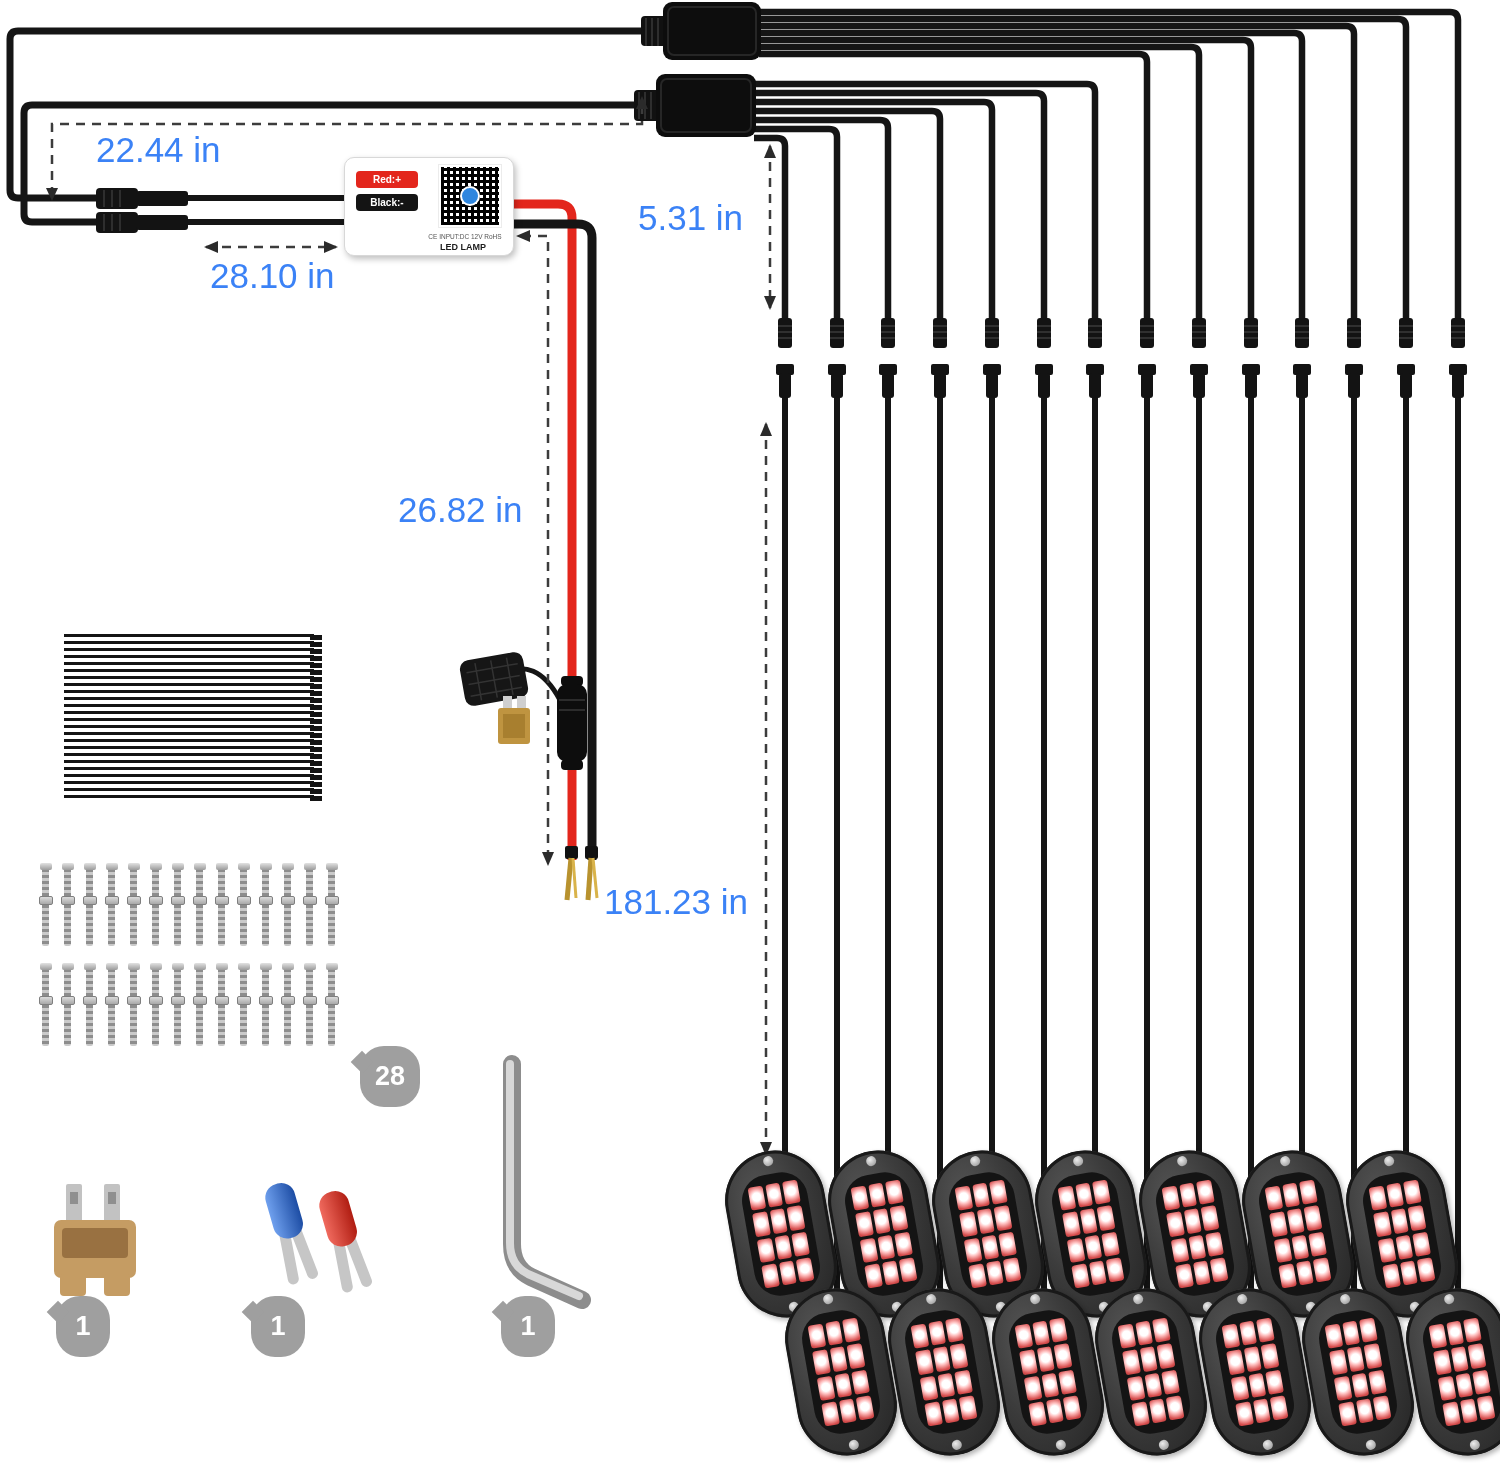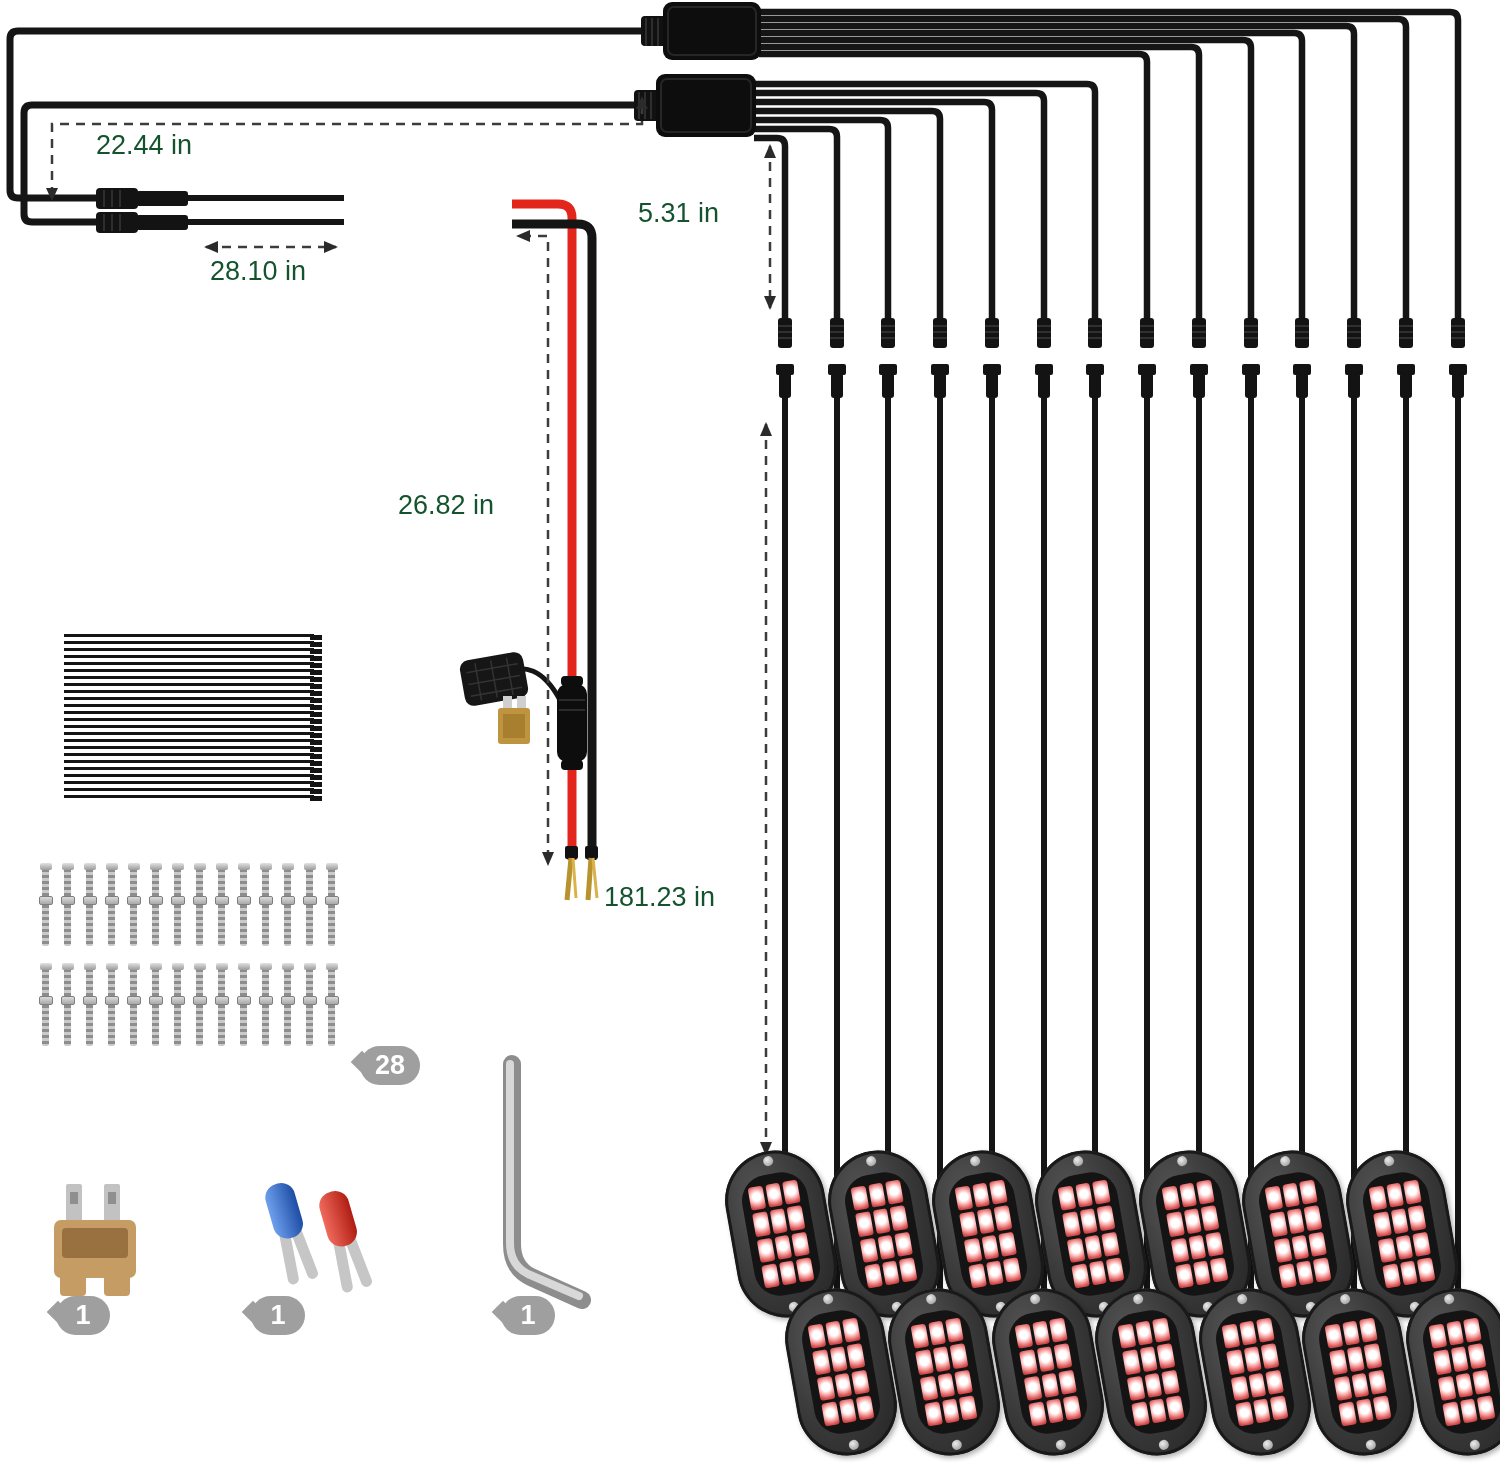--- a/index.html
+++ b/index.html
@@ -6,21 +6,21 @@
   html,body{margin:0;padding:0;background:#fff;}
   #canvas{position:relative;width:1500px;height:1465px;background:#fff;overflow:hidden;
           font-family:"Liberation Sans",sans-serif;}
   svg.layer{position:absolute;left:0;top:0;}
 
   .wire{stroke:#151515;fill:none;}
   .w7{stroke-width:7px;} .w65{stroke-width:6.5px;} .w6{stroke-width:6px;}
   .dash{stroke:#3c3c3c;stroke-width:2.5px;stroke-dasharray:9 7;fill:none;}
   .arrow{fill:#2b2b2b;stroke:none;}
 
-  .measure{position:absolute;color:#14532d;font-size:27px;white-space:nowrap;}
+  .measure{position:absolute;color:#3b82f6;font-size:35px;white-space:nowrap;}
 
   
   .controller{position:absolute;left:344px;top:157px;width:168px;height:97px;background:#fff;
               border:1px solid #d8d8d8;border-radius:10px;box-shadow:2px 3px 6px rgba(0,0,0,.25);}
   .ctrl-pill{position:absolute;left:11px;width:62px;height:17px;border-radius:4px;color:#fff;
              font-size:10px;font-weight:bold;line-height:17px;text-align:center;}
   .ctrl-pill.red{top:13px;background:#e3261c;}
   .ctrl-pill.black{top:36px;background:#141414;}
   .qr{position:absolute;right:12px;top:7px;width:58px;height:58px;
       background-image:repeating-linear-gradient(90deg,#000 0 3px,transparent 3px 6px),
@@ -55,21 +55,21 @@
   .band1{top:866px;} .band2{top:966px;}
   .screw{position:relative;width:7px;height:80px;border-radius:2px;
          background:repeating-linear-gradient(to bottom,#cacaca 0 3px,#8d8d8d 3px 6px);}
   .screw::before{content:"";position:absolute;top:-3px;left:-2.5px;width:12px;height:7px;
          background:linear-gradient(#e2e2e2,#9a9a9a);border-radius:2px;}
   .screw::after{content:"";position:absolute;top:30px;left:-3.5px;width:14px;height:9px;box-sizing:border-box;
          background:linear-gradient(#dcdcdc,#a8a8a8);border:1px solid #7f7f7f;border-radius:2px;}
 
   
   .badge{position:absolute;min-width:24px;background:#9f9f9f;color:#fff;font-weight:bold;font-size:27px;
-         text-align:center;border-radius:24px;padding:4px 15px;}
+         text-align:center;border-radius:24px;padding:15px 15px;}
   .badge::before{content:"";position:absolute;left:-6px;top:8px;width:16px;height:16px;background:#9f9f9f;
          transform:rotate(45deg);}
   .badge span{position:relative;}
 </style>
 </head>
 <body>
 
 <div id="canvas">
 
   <svg class="layer" width="1500" height="1465" viewBox="0 0 1500 1465">
@@ -252,20 +252,29 @@
       <path d="M 510 1064 V 1243 Q 510 1265 528 1274 L 579 1296" stroke="#d8d8d8" stroke-width="8" fill="none" stroke-linecap="round"></path>
     </g>
   </svg>
 
   <div class="measure" style="left:96px;top:130px">22.44 in</div>
   <div class="measure" style="left:210px;top:256px">28.10 in</div>
   <div class="measure" style="left:638px;top:198px">5.31 in</div>
   <div class="measure" style="left:398px;top:490px">26.82 in</div>
   <div class="measure" style="left:604px;top:882px">181.23 in</div>
 
+  <div class="controller">
+    <div class="ctrl-pill red">Red:+</div>
+    <div class="ctrl-pill black">Black:-</div>
+    <div class="qr">
+      <span class="qr-logo"></span>
+    </div>
+    <div class="ctrl-cert">CE  INPUT:DC 12V  RoHS</div>
+    <div class="ctrl-lamp">LED LAMP</div>
+  </div>
 
   <div class="zipties"></div>
 
   <div class="screws-band band1">
     <div class="screw"></div>
       <div class="screw"></div>
       <div class="screw"></div>
       <div class="screw"></div>
       <div class="screw"></div>
       <div class="screw"></div>

